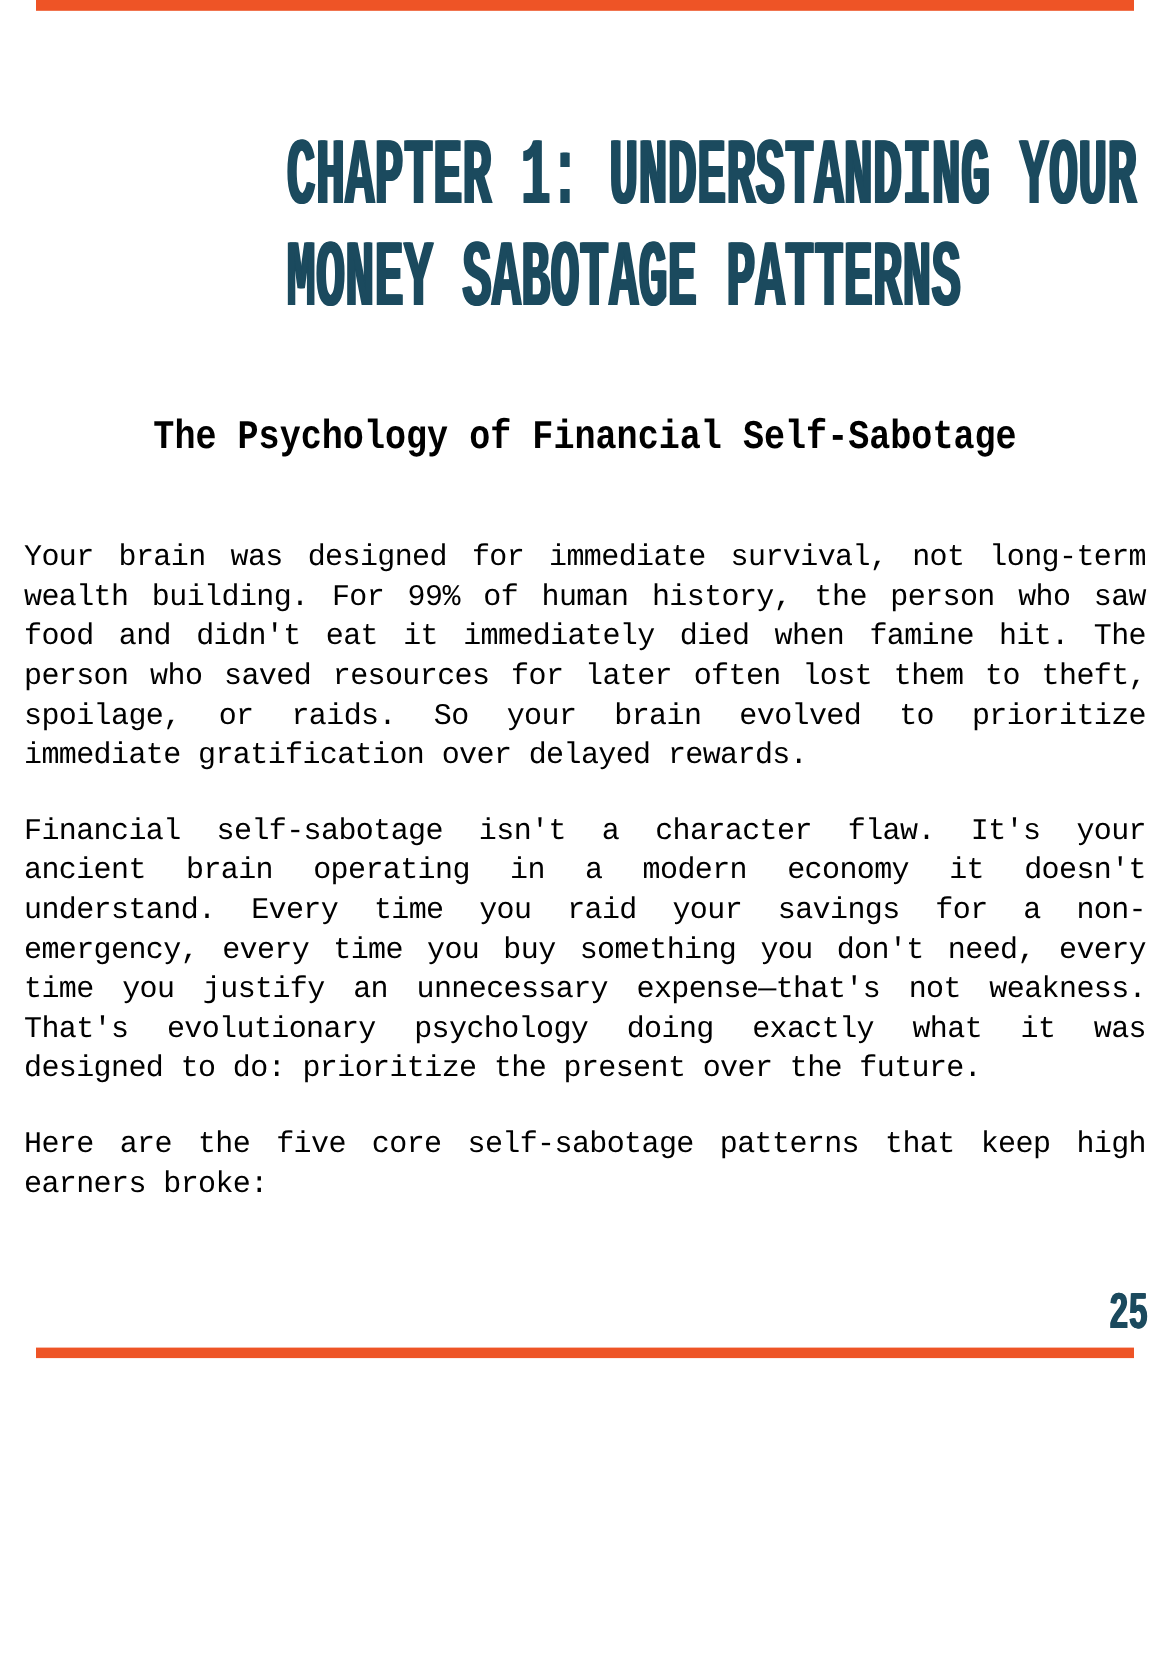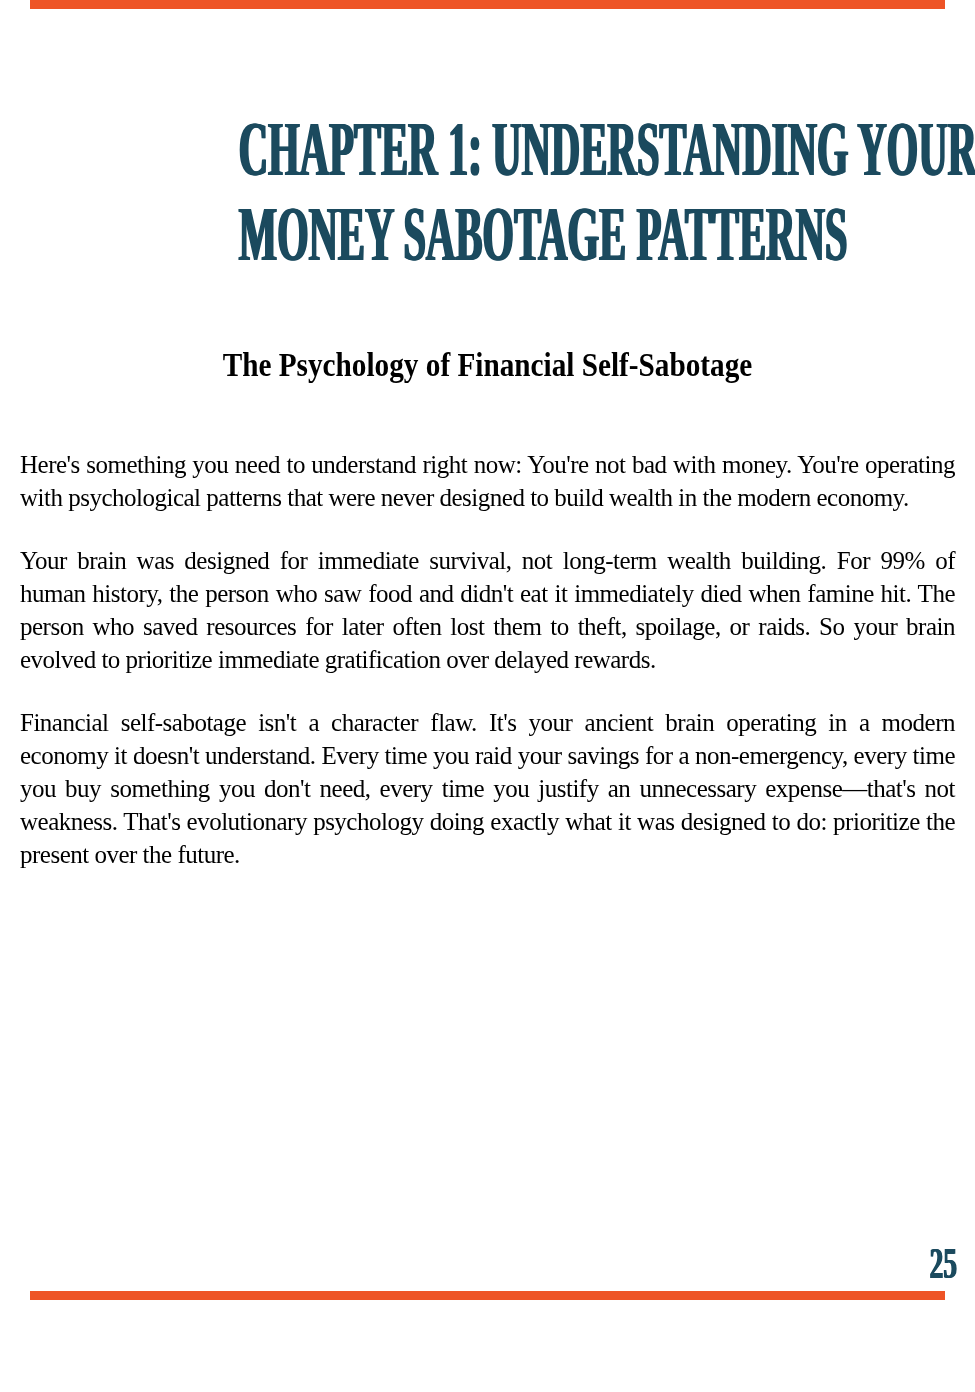--- a/index.html
+++ b/index.html
@@ -3,24 +3,24 @@
 <meta charset="utf-8">
 <style>
   html, body {
     margin: 0;
     padding: 0;
     background: #ffffff;
   }
   .page {
     position: relative;
     width: 975px;
-    height: 1300px;
+    height: 1132px;
     background: #ffffff;
     overflow: hidden;
-    font-family: Liberation Serif, serif;
+    font-family: Liberation Mono, monospace;
   }
   .accent-bar {
     position: absolute;
     left: 30px;
     right: 30px;
     height: 9px;
     background: #ee5426;
   }
   .accent-top { top: 0; }
   .accent-bottom { bottom: 0; }
@@ -98,22 +98,22 @@
   <div class="accent-bar accent-top" style="background: rgb(238, 84, 38);"></div>
 
   <h1 class="chapter-title" style="color: rgb(27, 74, 94);">
     <span class="title-line">CHAPTER 1: UNDERSTANDING YOUR</span>
     <span class="title-line">MONEY SABOTAGE PATTERNS</span>
   </h1>
 
   <h2 class="section-subtitle" style="color: rgb(0, 0, 0);">The Psychology of Financial Self-Sabotage</h2>
 
   <div class="body-text" style="color: rgb(0, 0, 0);">
-    <p>Here's something you need to understand right now: You're not bad with money. You're operating with psychological patterns that were never designed to build wealth in the modern economy.</p>
     <p>Your brain was designed for immediate survival, not long-term wealth building. For 99% of human history, the person who saw food and didn't eat it immediately died when famine hit. The person who saved resources for later often lost them to theft, spoilage, or raids. So your brain evolved to prioritize immediate gratification over delayed rewards.</p>
     <p>Financial self-sabotage isn't a character flaw. It's your ancient brain operating in a modern economy it doesn't understand. Every time you raid your savings for a non-emergency, every time you buy something you don't need, every time you justify an unnecessary expense—that's not weakness. That's evolutionary psychology doing exactly what it was designed to do: prioritize the present over the future.</p>
+    <p>Here are the five core self-sabotage patterns that keep high earners broke:</p>
   </div>
 
   <div class="page-number" style="color: rgb(27, 74, 94);">25</div>
 
   <div class="accent-bar accent-bottom" style="background: rgb(238, 84, 38);"></div>
 
 </div>
 
 </body></html>

